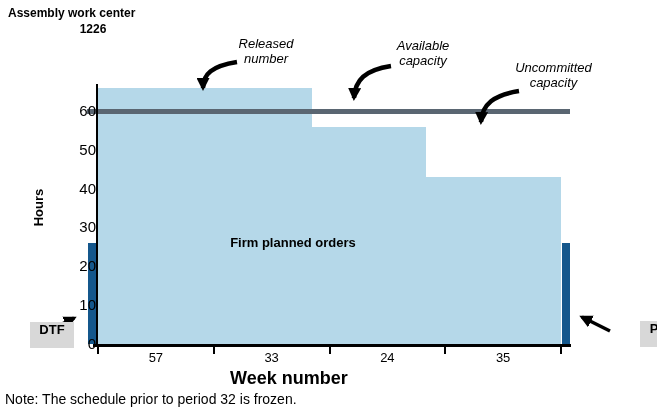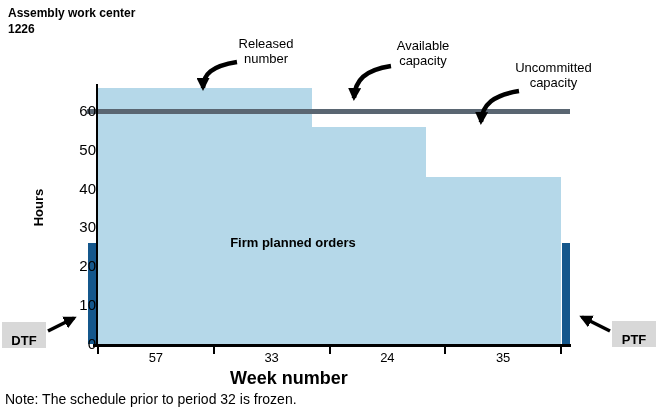--- a/index.html
+++ b/index.html
@@ -1,35 +1,35 @@
 <!DOCTYPE html>
 <html><head>
 <meta charset="utf-8">
 <style>
   html,body{margin:0;padding:0;background:#fff;}
   .canvas{
     position:relative;width:657px;height:414px;background:#ffffff;
     font-family:"Liberation Sans","DejaVu Sans",sans-serif;color:#000;overflow:hidden;
   }
   .title{position:absolute;left:8px;top:5px;width:170px;font-size:12px;font-weight:bold;line-height:16px;}
-  .title .t2{}
+  .title .t2{text-align:center;}
   .seg{position:absolute;}
   .capacity-line{position:absolute;left:87px;width:483px;height:5px;}
   .fence{position:absolute;width:8px;}
   .yaxis{position:absolute;left:96px;top:84px;width:2px;height:263px;background:#000;}
   .xaxis{position:absolute;left:93px;top:344px;width:478px;height:3px;background:#000;}
   .ytick-label{position:absolute;left:62px;width:34px;text-align:right;font-size:15px;line-height:16px;}
   .xtick{position:absolute;top:345px;width:2px;height:9px;background:#000;}
   .xtick-label{position:absolute;top:350px;width:40px;text-align:center;font-size:13px;line-height:16px;}
   .ylab{position:absolute;left:8px;top:200px;width:60px;text-align:center;font-weight:bold;font-size:13px;transform:rotate(-90deg);}
   .xlab{position:absolute;left:230px;top:368px;width:200px;font-weight:bold;font-size:18px;}
   .area-label{position:absolute;left:173px;top:232px;width:240px;text-align:center;font-weight:bold;font-size:13px;line-height:21px;}
-  .ann{position:absolute;text-align:center;font-size:13px;line-height:15px;}
+  .ann{position:absolute;text-align:center;font-size:13px;line-height:15px;font-style:italic;}
   .arrows{position:absolute;left:0;top:0;width:657px;height:414px;pointer-events:none;}
-  .fence-box{position:absolute;width:44px;height:26px;background:#d8d8d8;display:flex;align-items:flex-end;justify-content:center;font-weight:bold;font-size:13px;}
+  .fence-box{position:absolute;width:44px;height:26px;background:#d8d8d8;display:flex;align-items:flex-start;justify-content:center;font-weight:bold;font-size:13px;margin-left:28px;}
   .note{position:absolute;left:5px;top:391px;font-size:14px;}
 </style>
 </head>
 <body>
 
 <div class="canvas">
 
   <div class="title">
     <div>Assembly work center</div>
     <div class="t2">1226</div>

